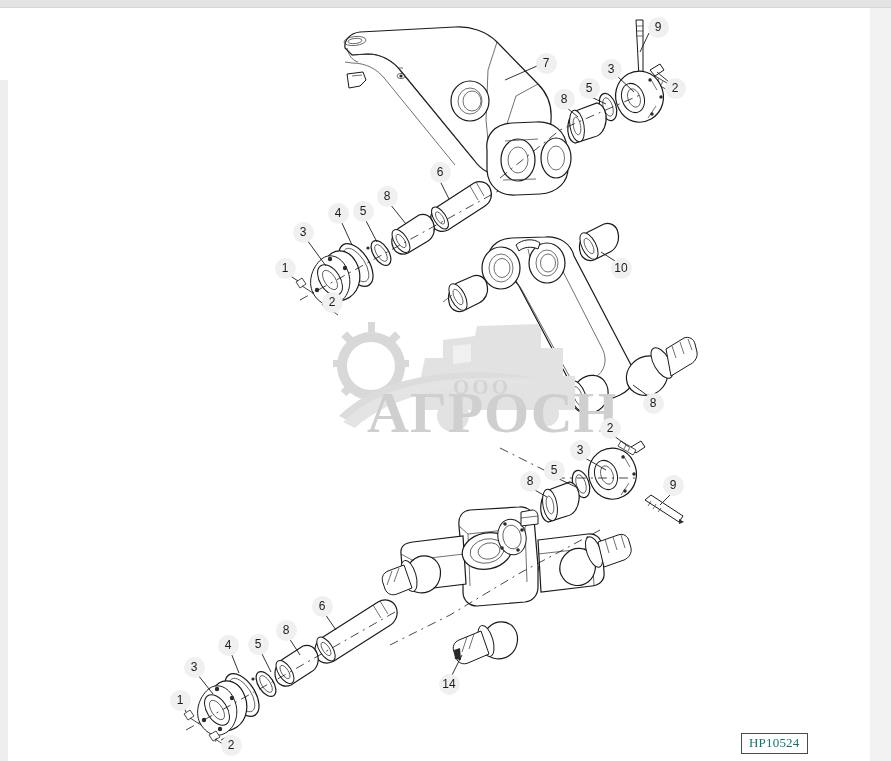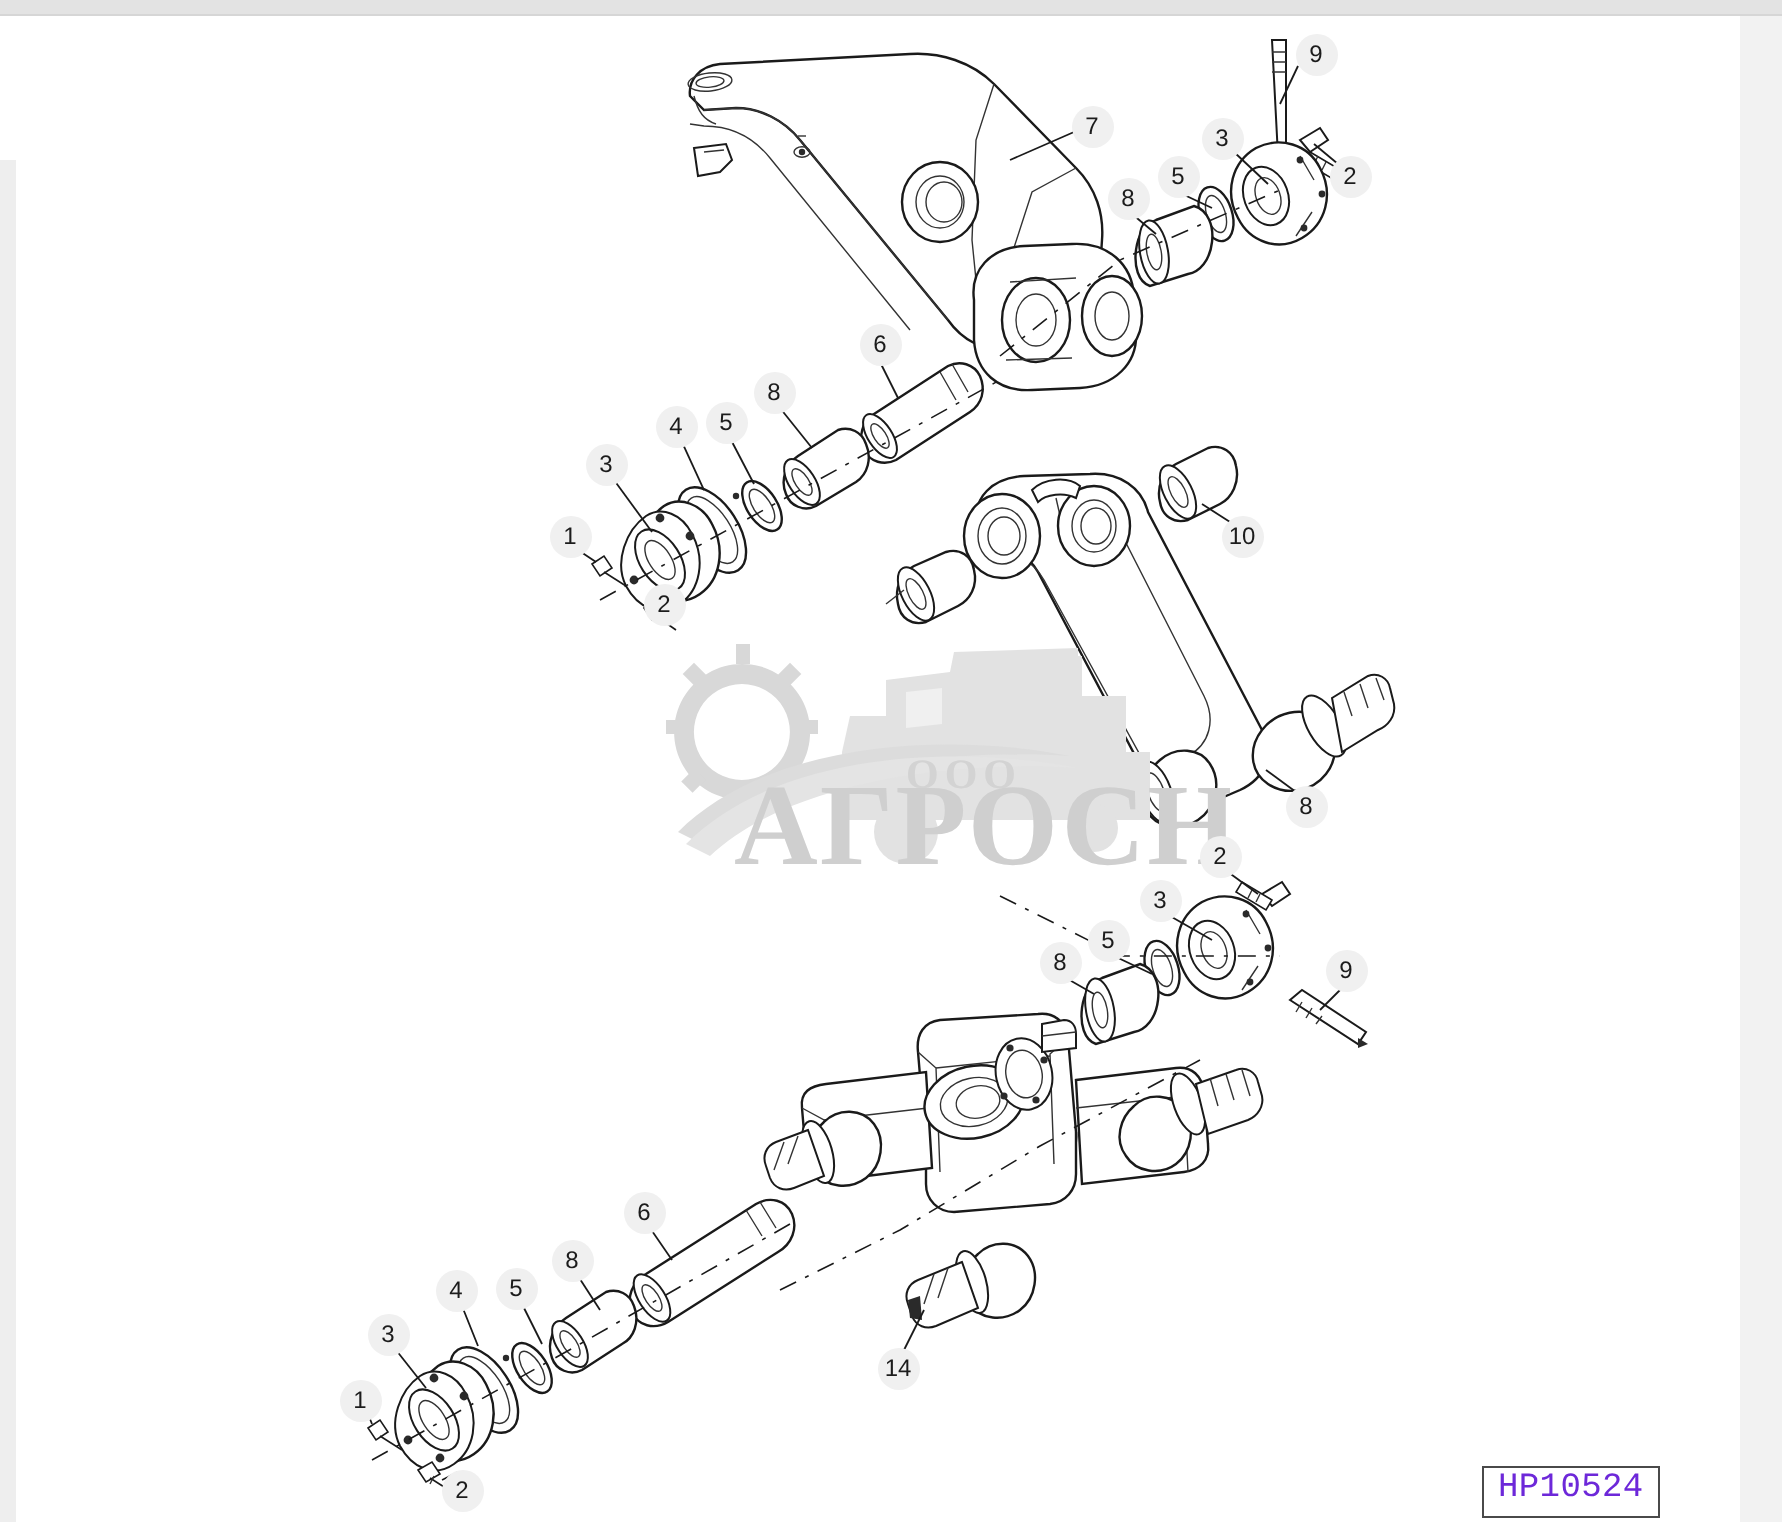--- a/index.html
+++ b/index.html
@@ -75,23 +75,23 @@
     letter-spacing: 3px;
   }
   
   #drawing-number {
     position: absolute;
     left: 741px;
     top: 733px;
     border: 1px solid #4a4a4a;
     background: #ffffff;
     padding: 2px 7px 3px 7px;
-    font-family: Liberation Mono, monospace;
-    font-size: 17px;
-    color: #6d28d9;
+    font-family: Liberation Serif, serif;
+    font-size: 13px;
+    color: #0f766e;
     line-height: 1.1;
     letter-spacing: 0.2px;
   }
   
   .callout {
     position: absolute;
     width: 21px;
     height: 21px;
     margin-left: -10.5px;
     margin-top: -10.5px;

